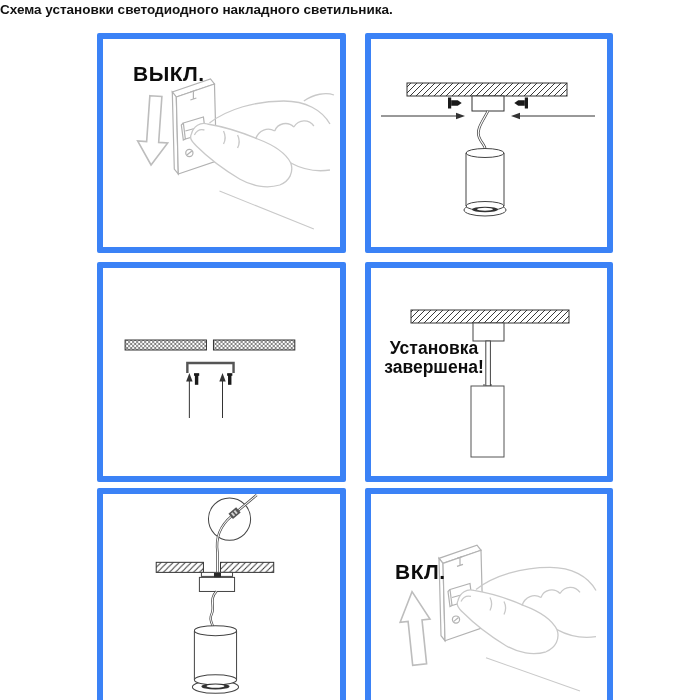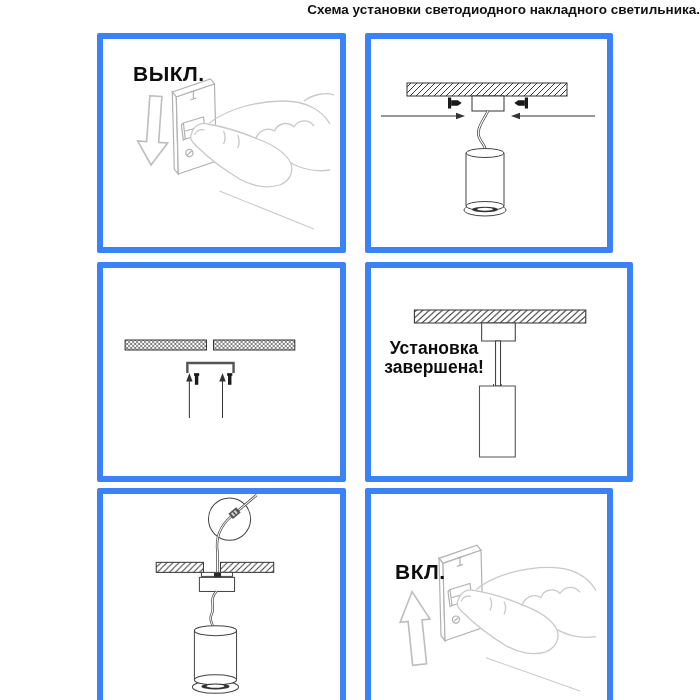--- a/index.html
+++ b/index.html
@@ -1,22 +1,22 @@
 <!DOCTYPE html>
 <html><head>
 <meta charset="utf-8">
 <style>
   html,body{margin:0;padding:0;background:#fff;}
   body{width:700px;height:700px;position:relative;font-family:"Liberation Sans",sans-serif;overflow:hidden;}
-  .title{position:absolute;top:2px;left:0;width:700px;text-align:right;font-size:13.5px;font-weight:bold;color:#111;}
+  .title{position:absolute;top:2px;left:0;width:700px;text-align:left;font-size:13.5px;font-weight:bold;color:#111;}
   .panel{position:absolute;background:#fff;border:6px solid #3b82f6;border-radius:2px;}
   .p1{left:97px;top:33px;width:237px;height:208px;}
   .p2{left:365px;top:33px;width:236px;height:208px;}
   .p3{left:97px;top:262px;width:237px;height:208px;}
-  .p4{left:365px;top:262px;width:236px;height:208px;padding-left:20px;}
+  .p4{left:365px;top:262px;width:236px;height:208px;}
   .p5{left:97px;top:488px;width:237px;height:209px;}
   .p6{left:365px;top:488px;width:236px;height:209px;}
   .panel svg{position:absolute;left:0;top:0;width:100%;height:100%;}
   .lbl{position:absolute;font-weight:bold;color:#0d0d0d;}
   .lbl-off{left:30px;top:23px;font-size:21px;letter-spacing:.5px;}
   .lbl-on{left:24px;top:66px;font-size:21px;letter-spacing:.5px;text-align:center;}
   .lbl-done{left:2px;top:71px;width:122px;text-align:center;font-size:17.5px;line-height:1.06;}
 </style>
 </head>
 <body>

